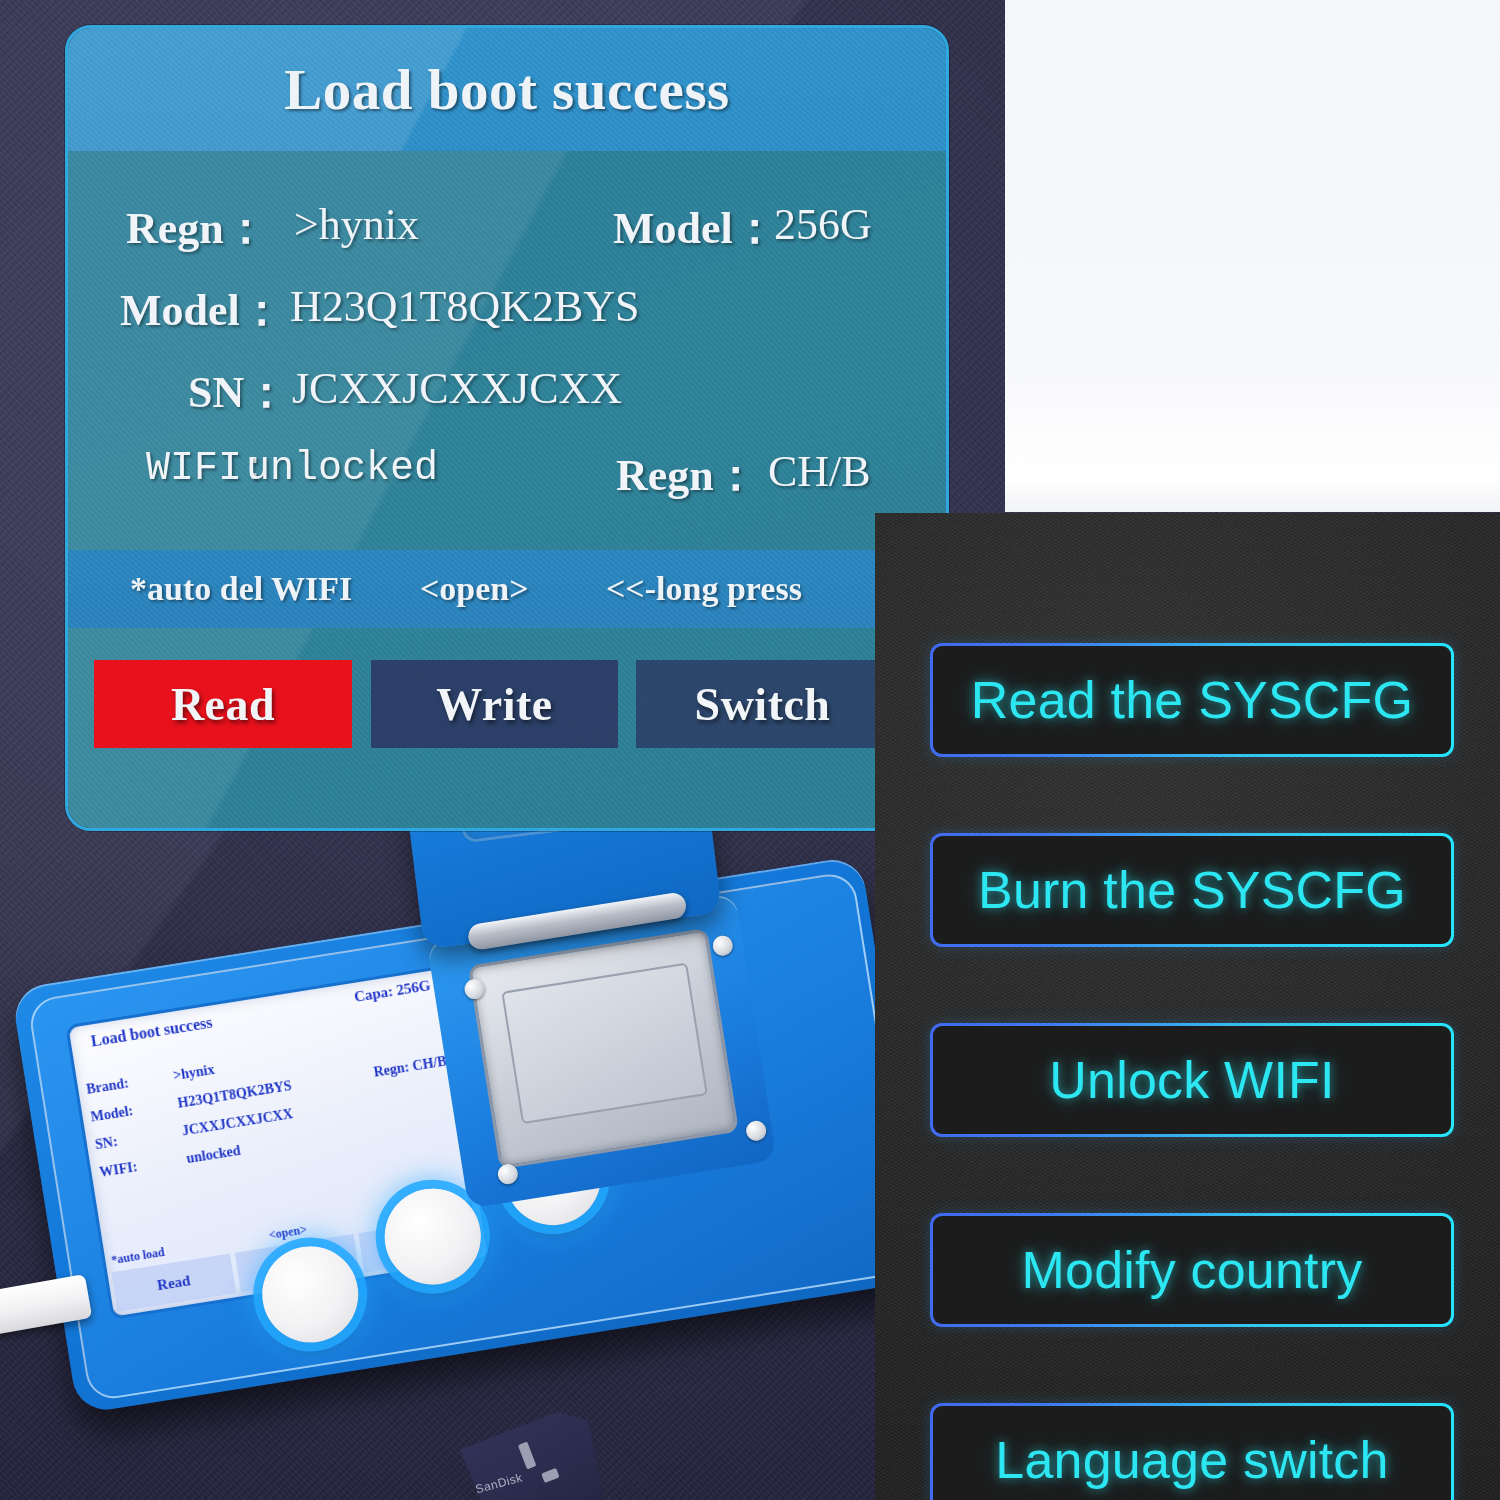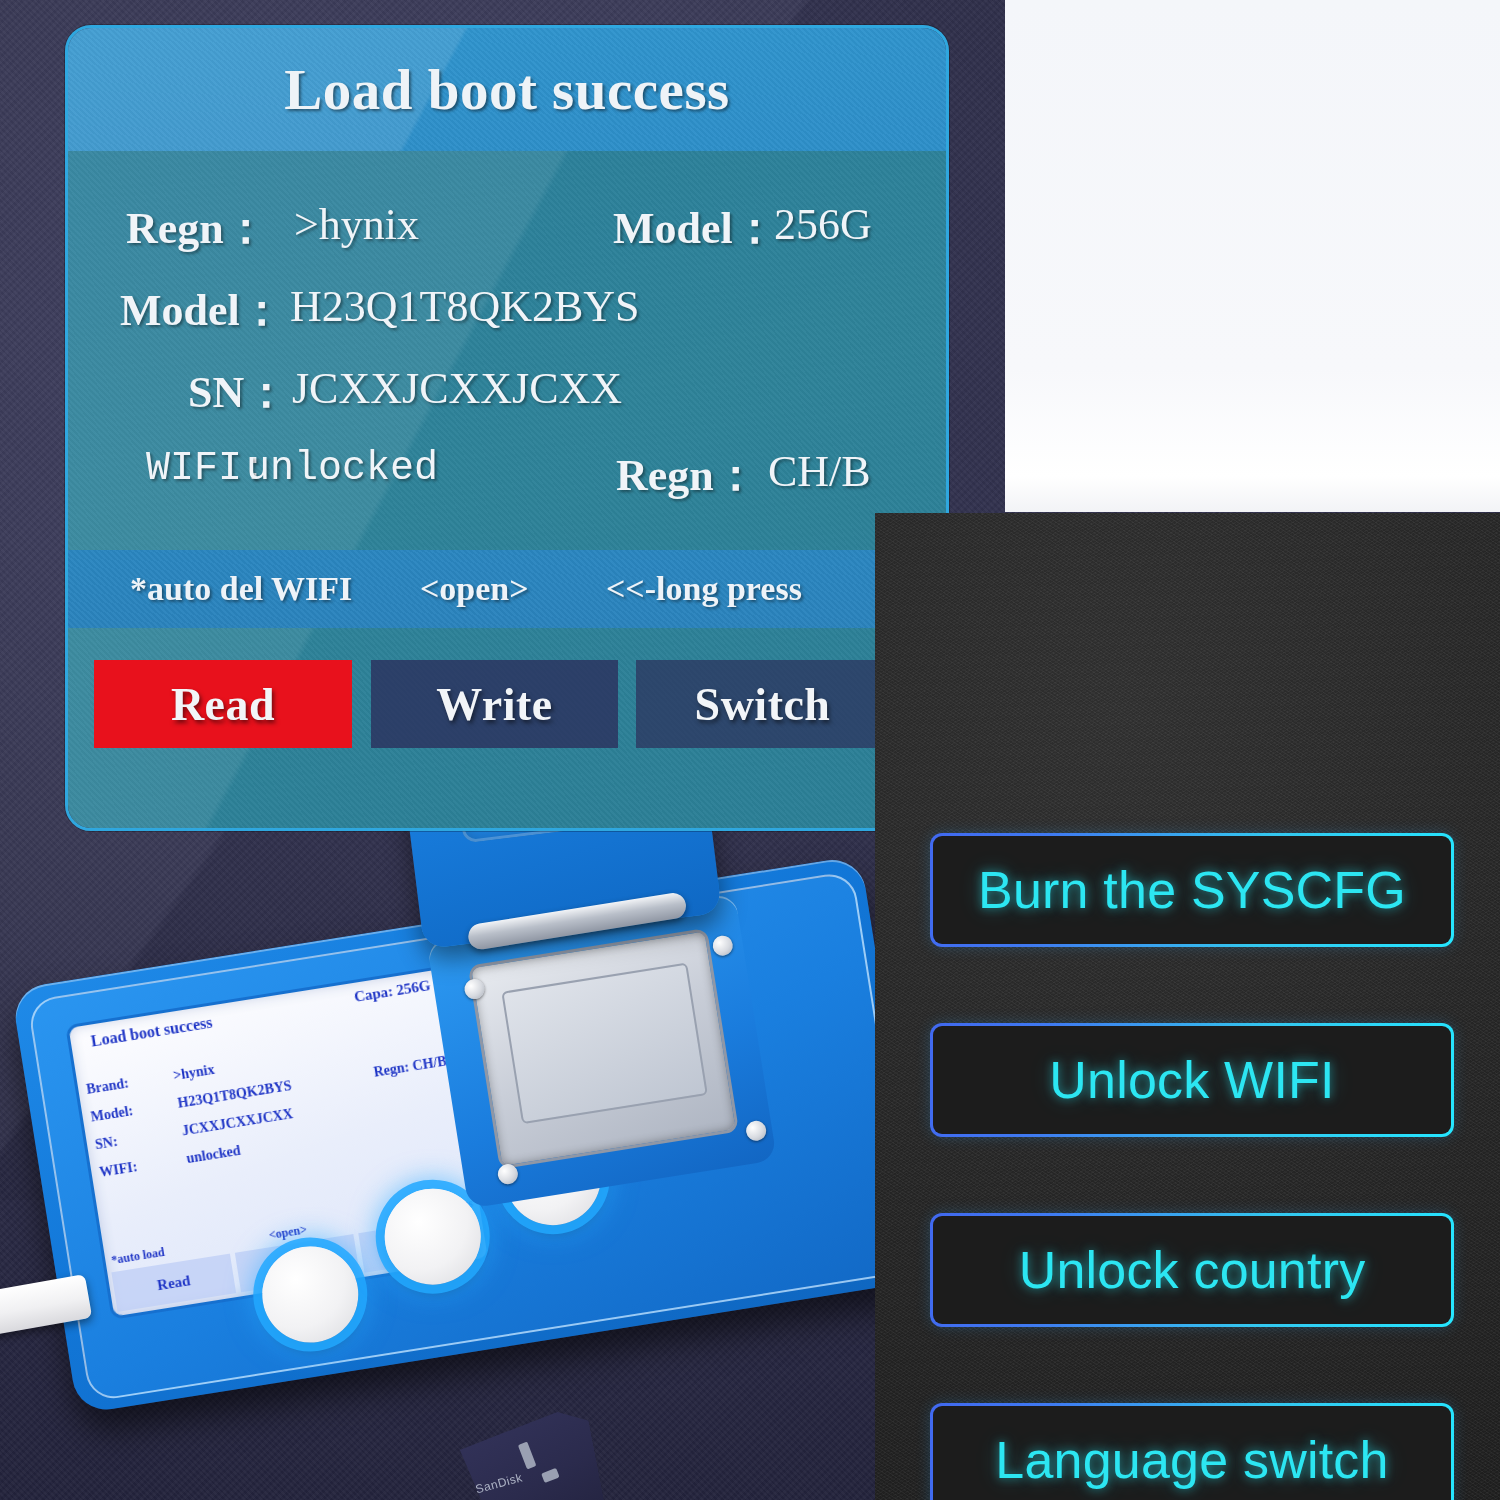--- a/index.html
+++ b/index.html
@@ -381,27 +381,30 @@
     </div>
 
     <div class="btn-row">
       <div class="ui-btn read">Read</div>
       <div class="ui-btn write">Write</div>
       <div class="ui-btn switch">Switch</div>
     </div>
   </div>
 
   <div class="black-panel">
+    <div class="menu-btn m0">
+      <span class="mtxt">Read the SYSCFG</span>
+    </div>
     <div class="menu-btn m1">
       <span class="mtxt">Burn the SYSCFG</span>
     </div>
     <div class="menu-btn m2">
       <span class="mtxt">Unlock WIFI</span>
     </div>
     <div class="menu-btn m3">
-      <span class="mtxt">Unlock country</span>
+      <span class="mtxt">Modify country</span>
     </div>
     <div class="menu-btn m4">
       <span class="mtxt">Language switch</span>
     </div>
   </div>
 
 </div>
 
 </body></html>

